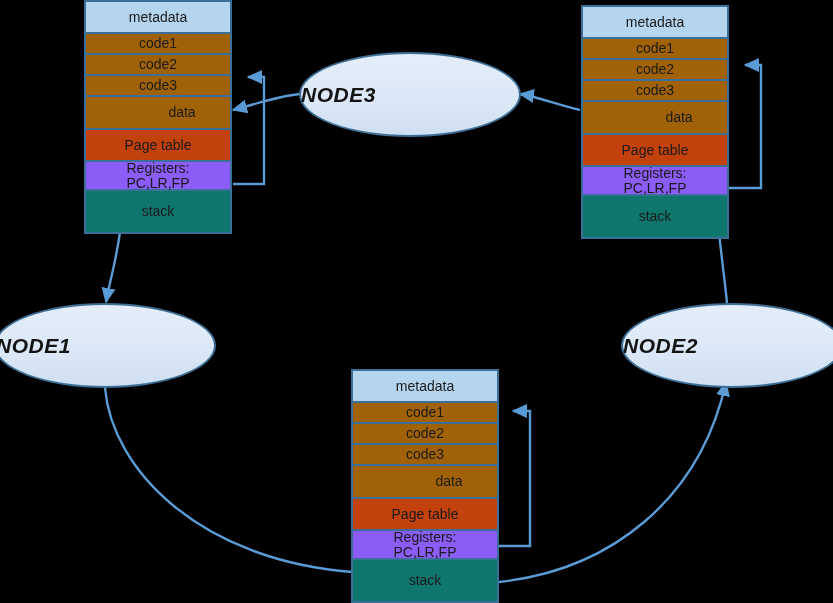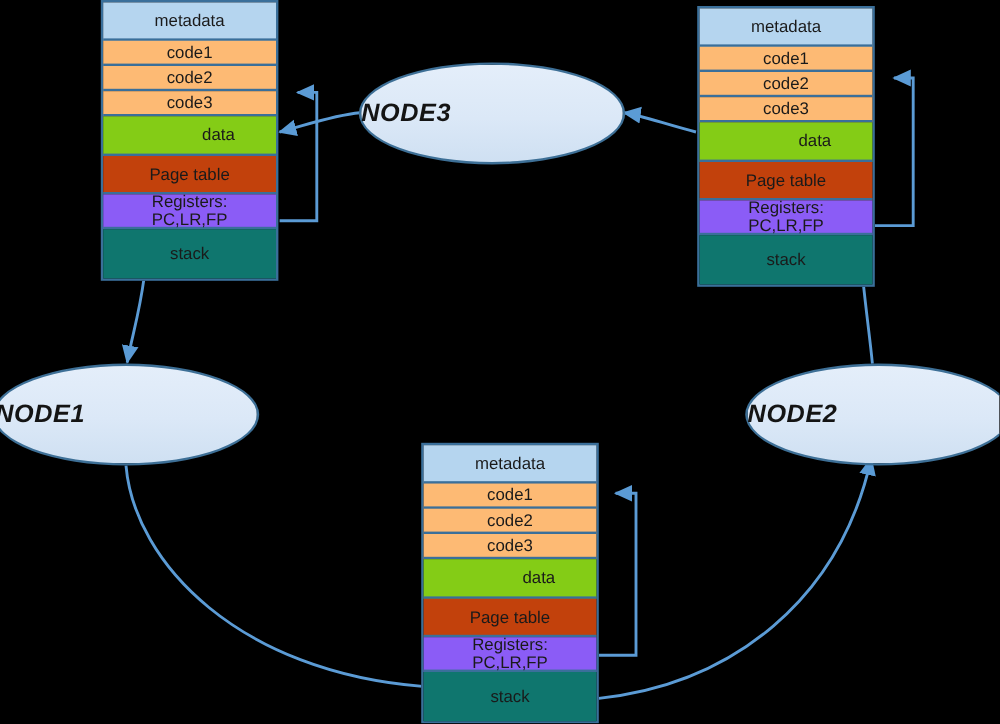--- a/index.html
+++ b/index.html
@@ -31,22 +31,22 @@
     justify-content: center;
     color: #1a1a1a;
     font-size: 14px;
     line-height: 1.05;
     text-align: center;
     overflow: visible;
     position: relative;
   }
   .band:last-child { border-bottom: none; }
   .band.metadata   { background: #b5d5ef; }
-  .band.code       { background: #fdba74; }
-  .band.data       { background: #84cc16; padding-left: 48px; }
+  .band.code       { background: #a16207; }
+  .band.data       { background: #a16207; padding-left: 48px; }
   .band.pagetable  { background: #c2410c; }
   .band.registers  { background: #8b5cf6; }
   .band.stack      { background: #0f766e; }
   .band .reg-text {
     position: absolute;
     left: 0; right: 0;
     top: 50%;
     transform: translateY(-50%);
     white-space: pre-line;
     line-height: 1.08;

